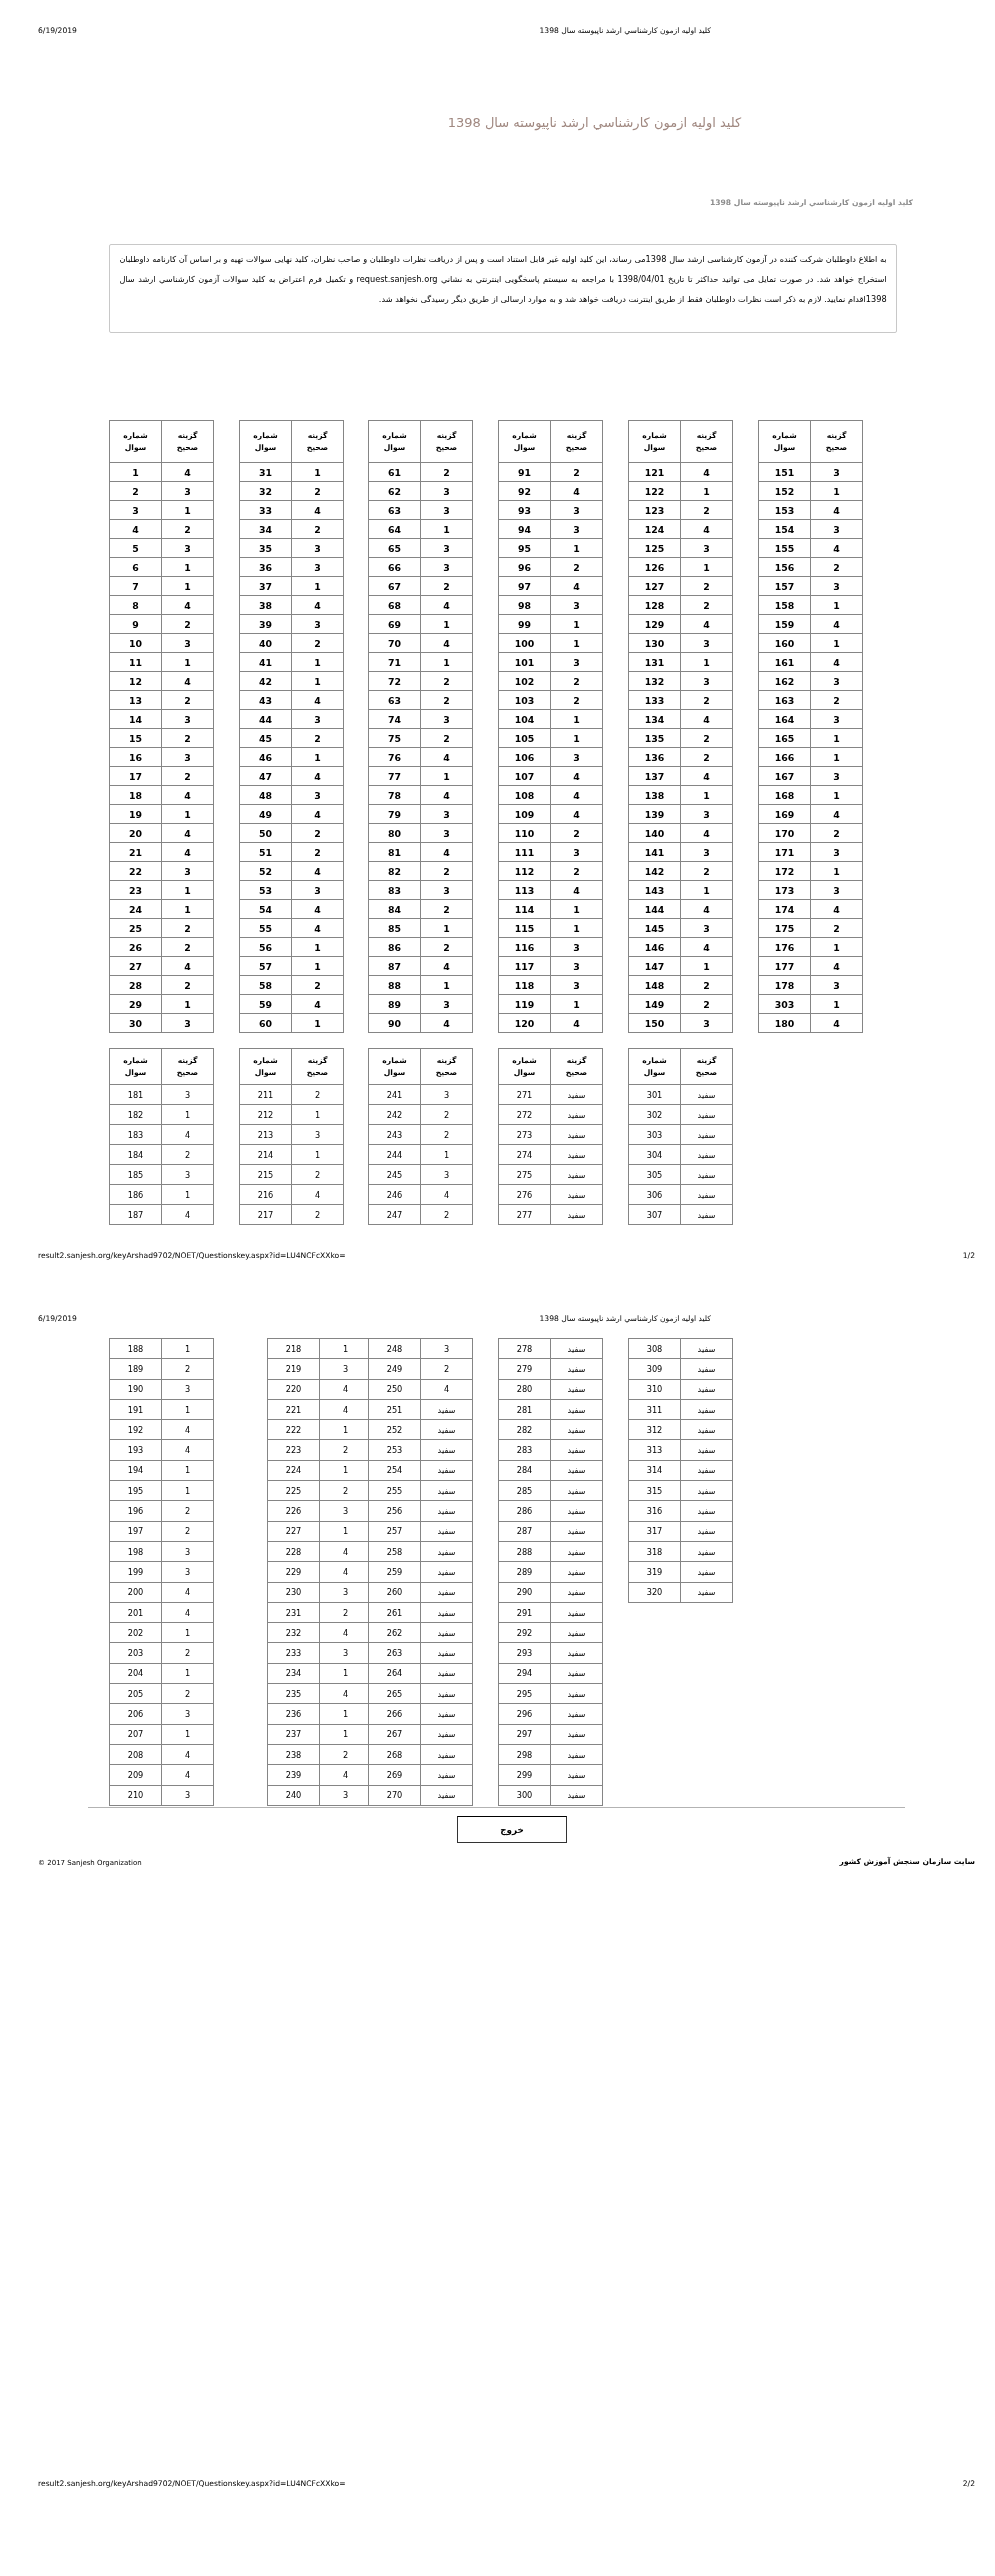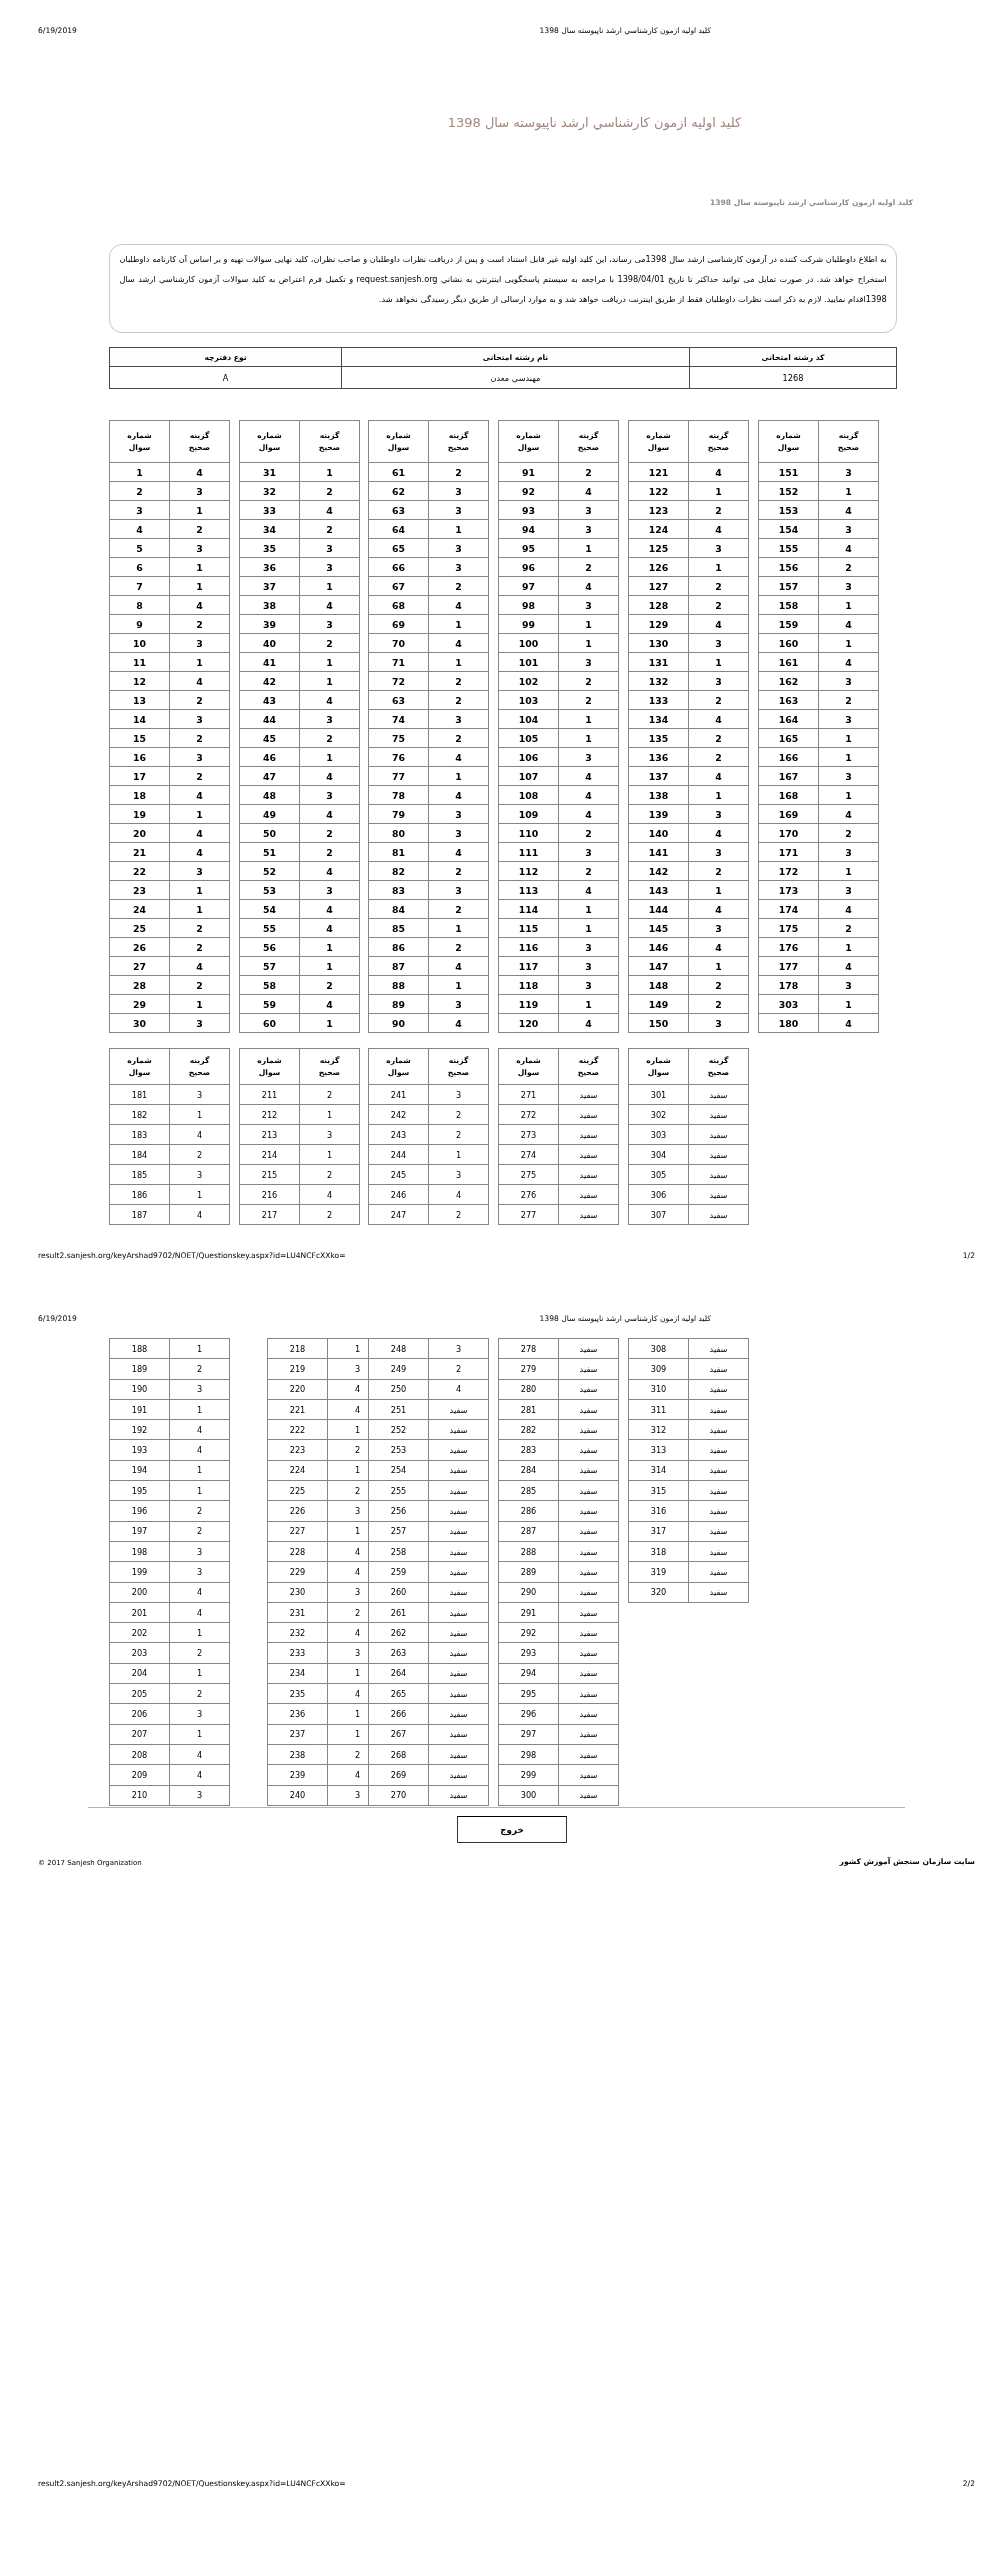--- a/index.html
+++ b/index.html
@@ -10,30 +10,30 @@
   .hdr-title{position:absolute;right:302px;font-size:7.6px;white-space:nowrap;direction:rtl;}
   .ftr-url{position:absolute;left:38px;font-size:7.6px;white-space:nowrap;}
   .ftr-page{position:absolute;right:38px;font-size:7.6px;white-space:nowrap;}
 
   .main-title{position:absolute;top:115px;left:0;width:100%;text-align:center;
     padding-left:176px;box-sizing:border-box;font-size:13px;direction:rtl;white-space:nowrap;}
   .subtitle{position:absolute;top:198px;right:100px;font-size:7.6px;font-weight:bold;
     color:#8c8c8c;direction:rtl;white-space:nowrap;}
 
   .notice{position:absolute;left:109px;top:244px;width:788px;height:89px;box-sizing:border-box;
-    border:0.6px solid #c8c8c8;border-radius:13px;padding:4.1px 9.4px 0 9.4px;
+    border:0.6px solid #c8c8c8;border-radius:2px;padding:4.1px 9.4px 0 9.4px;
     direction:rtl;text-align:justify;font-size:8.2px;line-height:20px;color:#000;}
 
   .info-table{position:absolute;left:109px;top:347px;width:788px;border-collapse:collapse;
     table-layout:fixed;border:1.2px solid #4a4a4a;}
   .info-table th,.info-table td{border:0.6px solid #4a4a4a;text-align:center;vertical-align:middle;direction:rtl;}
   .info-table th{height:16px;font-size:7.6px;font-weight:bold;background:#fdfdfd;}
   .info-table td{height:19.3px;font-size:8.2px;}
 
-  table.key{position:absolute;border-collapse:collapse;table-layout:fixed;width:121px;background:#fff;}
+  table.key{position:absolute;border-collapse:collapse;table-layout:fixed;width:105px;background:#fff;}
   table.key th,table.key td{border:0.6px solid #858585;text-align:center;vertical-align:middle;padding:0;}
   table.key th{font-size:7.6px;font-weight:bold;line-height:1.5;direction:rtl;}
   .s1 th{height:41px;}
   .s2 th{height:35px;}
   .s1 td{height:18px;font-size:9.4px;font-weight:bold;}
   .s2 td{height:19px;font-size:8.2px;}
   .p2 td{height:19.3px;font-size:8.2px;}
 
   .divider{position:absolute;left:88px;top:1807px;width:817px;height:0;
     border-top:0.6px solid #b3b3b3;}
@@ -52,39 +52,20 @@
 <div id="canvas">
 
   <div class="hdr-date" style="top:26px;">6/19/2019</div>
   <div class="hdr-title" style="top:26px;">کلید اولیه ازمون کارشناسي ارشد ناپیوسته سال 1398</div>
 
   <div class="main-title" style="color: rgb(160, 136, 128);">کلید اولیه ازمون کارشناسي ارشد ناپیوسته سال 1398</div>
   <div class="subtitle">کلید اولیه ازمون کارشناسي ارشد ناپیوسته سال 1398</div>
 
   <div class="notice">به اطلاع داوطلبان شرکت کننده در آزمون کارشناسی ارشد سال 1398می رساند، این کلید اولیه غیر قابل استناد است و پس از دریافت نظرات داوطلبان و صاحب نظران، کلید نهایی سوالات تهیه و بر اساس آن کارنامه داوطلبان استخراج خواهد شد. در صورت تمایل می توانید حداکثر تا تاریخ 1398/04/01 با مراجعه به سیستم پاسخگویی اینترنتي به نشاني request.sanjesh.org و تکمیل فرم اعتراض به کلید سوالات آزمون کارشناسي ارشد سال 1398اقدام نمایید. لازم به ذکر است نظرات داوطلبان فقط از طریق اینترنت دریافت خواهد شد و به موارد ارسالی از طریق دیگر رسیدگی نخواهد شد.</div>
 
-  <table class="info-table">
-    <colgroup>
-        <col style="width:232px;">
-        <col style="width:348px;">
-        <col style="width:207px;">
-      </colgroup>
-    <tbody>
-        <tr>
-      <th>نوع دفترچه</th>
-      <th>نام رشته امتحانی</th>
-      <th>کد رشته امتحانی</th>
-    </tr>
-    <tr>
-      <td>A</td>
-      <td>مهندسي معدن</td>
-      <td>1268</td>
-    </tr>
-  </tbody>
-    </table>
 
   <div class="ftr-url" style="top:1251px;">result2.sanjesh.org/keyArshad9702/NOET/Questionskey.aspx?id=LU4NCFcXXko=</div>
   <div class="ftr-page" style="top:1251px;text-align:right;">1/2</div>
 
   <div class="hdr-date" style="top:1314px;">6/19/2019</div>
   <div class="hdr-title" style="top:1314px;">کلید اولیه ازمون کارشناسي ارشد ناپیوسته سال 1398</div>
 
   <div class="divider"></div>
   <button class="exit-btn">خروج</button>
   <div class="copyright">© 2017 Sanjesh Organization</div>

